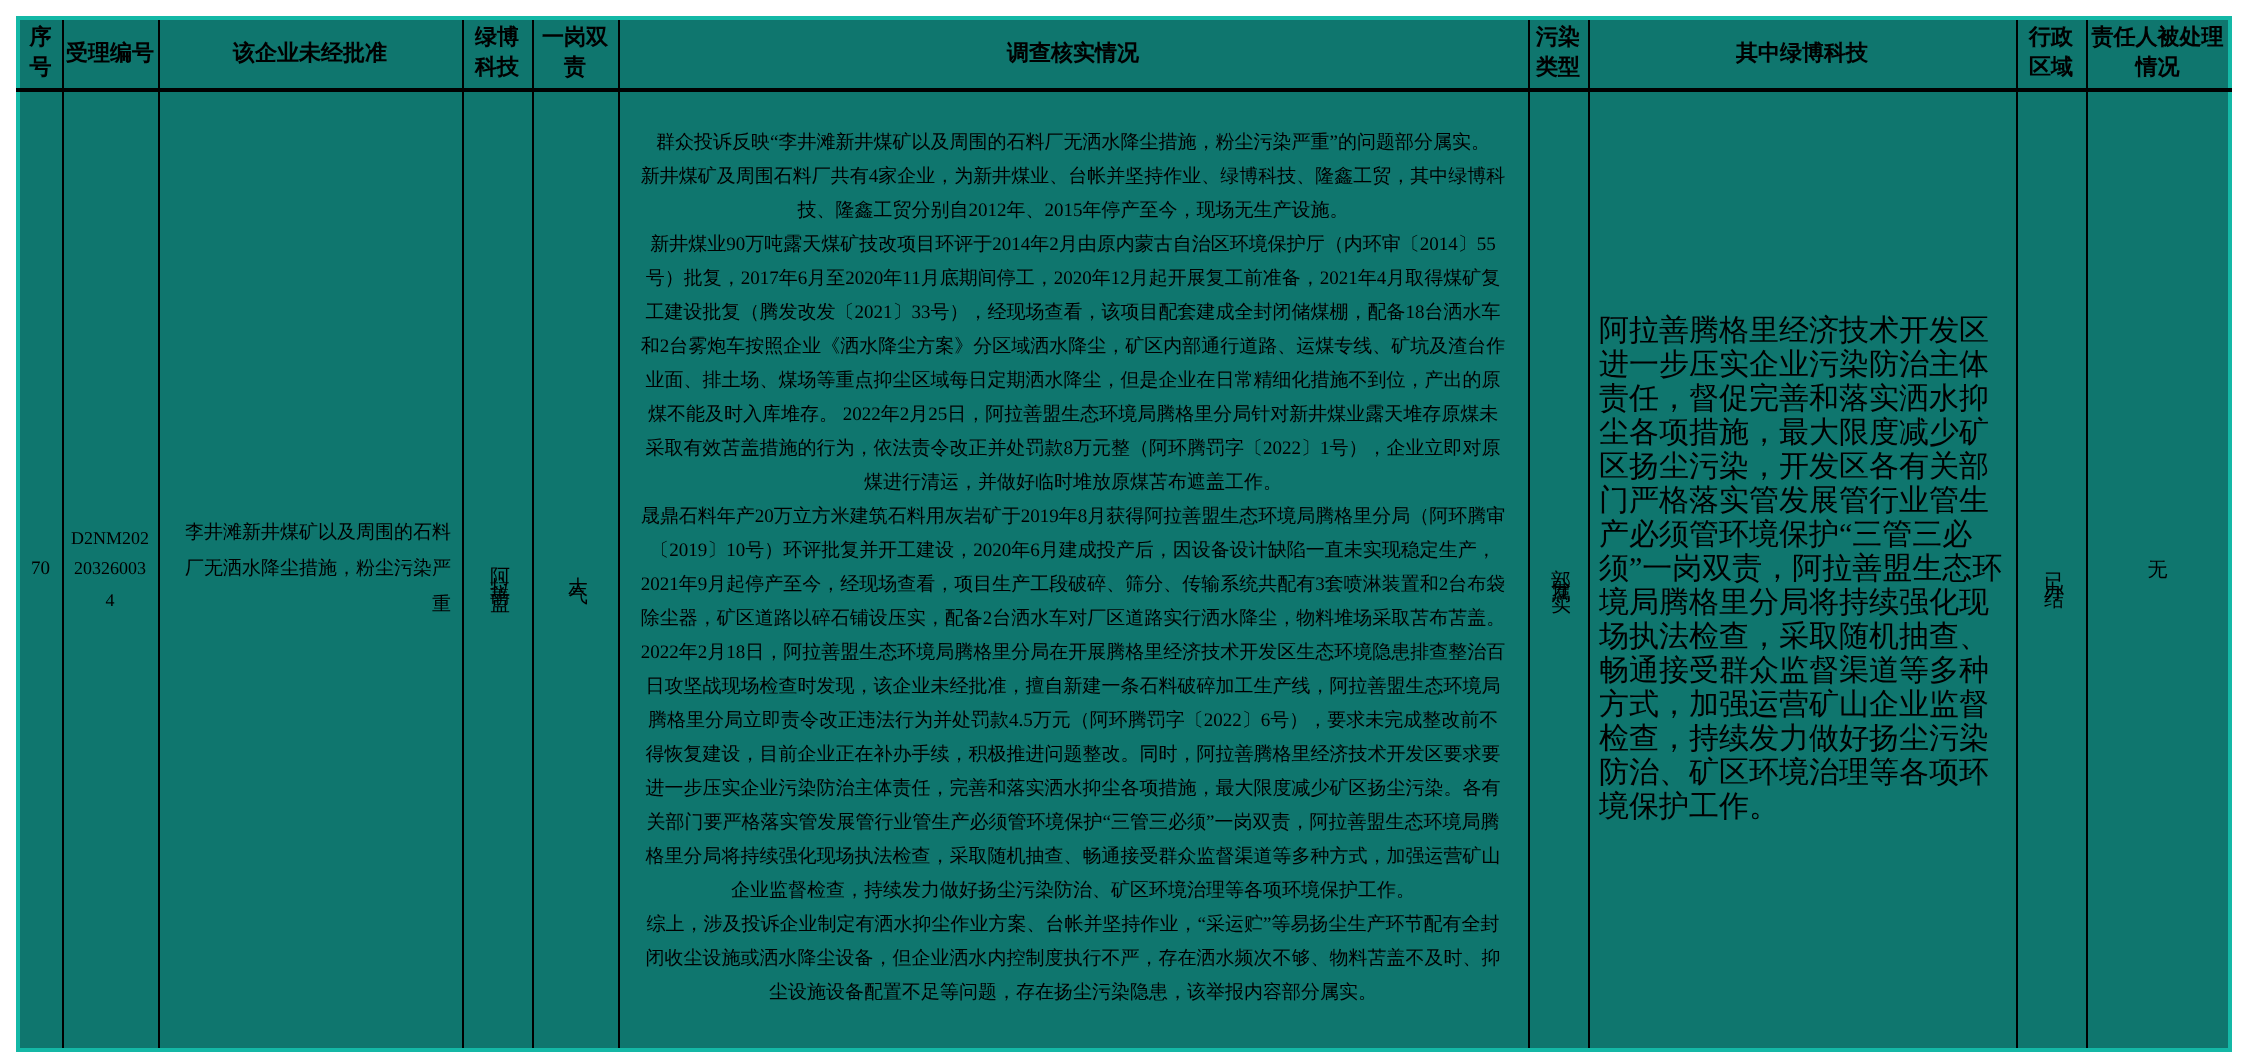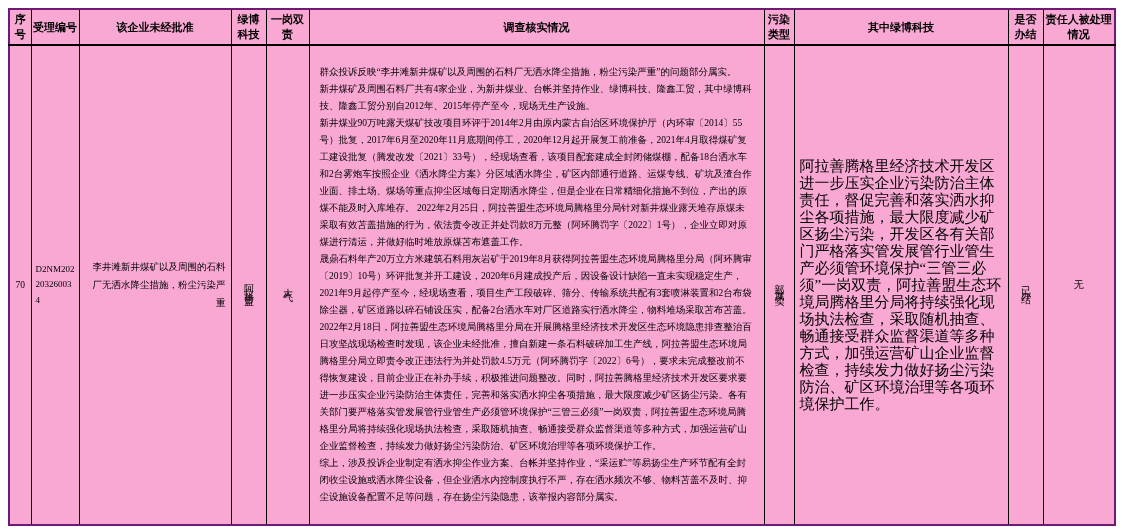--- a/index.html
+++ b/index.html
@@ -12,22 +12,22 @@
     color: #000000;
   }
   .page {
     padding: 8px 8px;
     box-sizing: border-box;
   }
   table.report {
     border-collapse: collapse;
     table-layout: fixed;
     width: 1106px;
-    border: 2px solid #701a75;
-    background: #f9a8d4;
+    border: 2px solid #14b8a6;
+    background: #0f766e;
   }
   th, td {
     border: 1px solid #000000;
     overflow: hidden;
     box-sizing: border-box;
   }
   thead th {
     font-weight: bold;
     font-size: 11px;
     line-height: 1.35;
@@ -41,39 +41,40 @@
   td {
     vertical-align: middle;
     font-size: 9.5px;
     padding: 2px 3px;
   }
   td.center { text-align: center; }
   .case-no {
     word-break: break-all;
     font-size: 9px;
     line-height: 1.7;
+    text-align: center;
     padding: 2px 4px;
   }
   .problem {
     font-size: 9.5px;
     line-height: 1.9;
     text-align: right;
     padding: 2px 5px;
   }
   .vt span {
     writing-mode: vertical-rl;
     text-orientation: upright;
     display: inline-block;
     font-size: 10px;
     letter-spacing: 4px;
     line-height: 1;
   }
   .invest {
     vertical-align: middle;
-    text-align: left;
+    text-align: center;
     line-height: 17px;
     font-size: 9.5px;
     padding: 4px 10px;
   }
   .invest p { margin: 0; }
   .handle {
     vertical-align: middle;
     text-align: left;
     line-height: 17px;
     font-size: 15px;
@@ -101,21 +102,21 @@
     <thead>
       <tr>
         <th>序号</th>
         <th>受理编号</th>
         <th>该企业未经批准</th>
         <th>绿博科技</th>
         <th>一岗双责</th>
         <th>调查核实情况</th>
         <th>污染类型</th>
         <th>其中绿博科技</th>
-        <th>是否办结</th>
+        <th>行政区域</th>
         <th>责任人被处理情况</th>
       </tr>
     </thead>
     <tbody>
       <tr class="data-row">
         <td class="center">70</td>
         <td class="case-no">D2NM202203260034</td>
         <td class="problem">李井滩新井煤矿以及周围的石料厂无洒水降尘措施，粉尘污染严重</td>
         <td class="center vt"><span>阿拉善盟</span></td>
         <td class="center vt"><span>大气</span></td>

